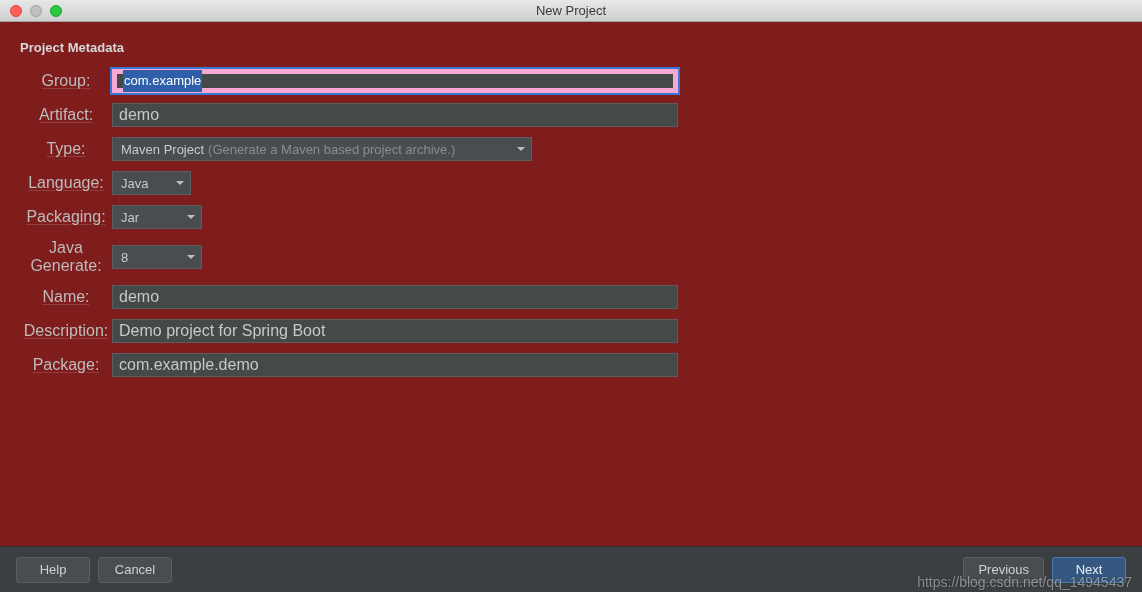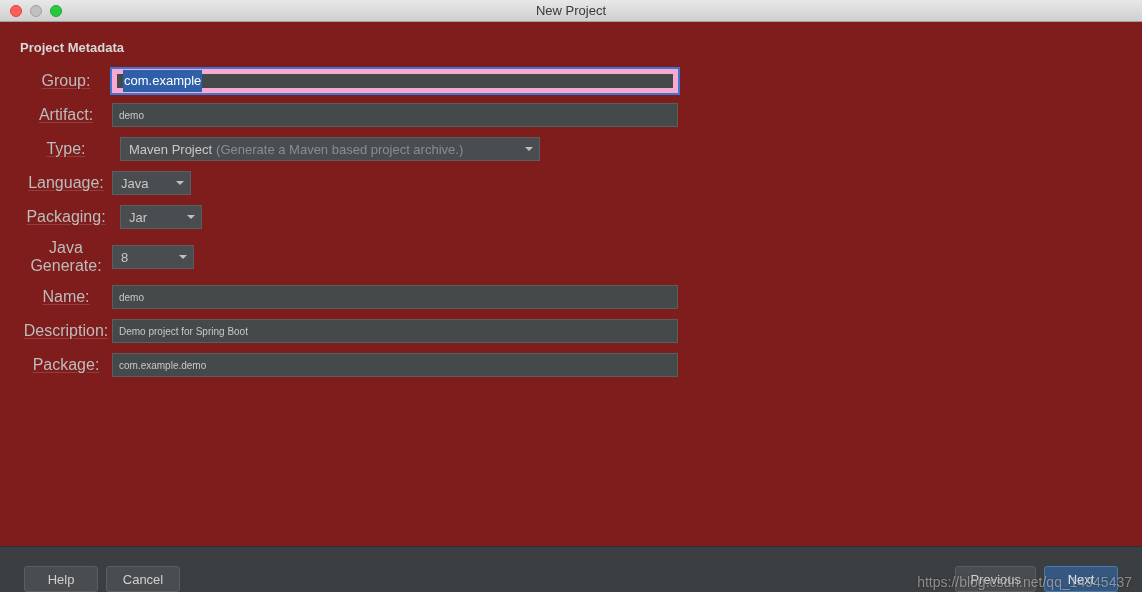--- a/index.html
+++ b/index.html
@@ -30,32 +30,32 @@
     flex: 1 1 auto;
     background: #7f1d1d;
     padding: 18px 20px 0 20px;
     position: relative;
   }
   .section-title {
     color: #d8d8d8; font-weight: bold; font-size: 13px; margin-bottom: 14px;
   }
 
   .form-row { display: flex; align-items: center; margin-bottom: 10px; }
-  .form-row.gap-top { margin-top: 2px; gap: 8px; }
+  .form-row.gap-top { margin-top: 2px; }
   .form-row label.field-label {
     width: 92px; color: #bcbcbc; font-size: 16px; flex: 0 0 auto;
     text-decoration: underline; text-decoration-color: rgba(255,255,255,0.15);
     text-underline-offset: 2px;
     text-align: center;
   }
   .form-row label.nolabel { text-decoration: none; }
 
   .text-input {
     height: 24px; background: #44494a; border: 1px solid #5a5e60;
-    color: #c8c8c8; padding: 0 6px; font-size: 10px; outline: none;
+    color: #c8c8c8; padding: 0 6px; font-size: 16px; outline: none;
   }
   .text-input.wide { width: 566px; }
   .hlspan {
     display:inline-block; background:#2f5fa8; color:#fff; padding:0 1px; line-height:22px;
   }
   .input-wrap {
     display:flex; align-items:center; width:566px; height:24px;
     background:#44494a; border:1px solid #5a5e60; padding:0 6px;
   }
   .input-wrap.focused { border:5px solid #f9a8d4; box-shadow:0 0 0 2px #3b78d6; }
@@ -64,27 +64,27 @@
     height: 24px; background: #4a4d4f; border: 1px solid #5a5e60;
     color: #c8c8c8; display: flex; align-items: center; padding: 0 22px 0 8px;
     position: relative; font-size: 13px; cursor: default;
   }
   .select .chev {
     position: absolute; right: 6px; top: 50%; transform: translateY(-50%);
     color: #bfbfbf; pointer-events: none;
   }
   .select.wide  { width: 420px; }
   .select.small { width: 79px; }
-  .select.xs    { width: 82px; }
+  .select.xs    { width: 90px; }
   .select .hint { color: #8a8d8f; margin-left: 4px; }
 
   
   .footer {
     height: 46px; border-top: 1px solid #2d2f30;
-    display: flex; align-items: flex-end; padding: 0 24px;
+    display: flex; align-items: center; padding: 0 16px;
     background: #3c3f41; flex: 0 0 auto;
   }
   .btn {
     height: 26px; min-width: 74px; padding: 0 14px;
     background: #4a4d4f; border: 1px solid #5a5e60; color: #d0d0d0;
     font-size: 13px; display: inline-flex; align-items: center; justify-content: center;
     border-radius: 3px; cursor: default;
   }
   .btn + .btn { margin-left: 8px; }
   .btn.primary { background: #365880; border-color: #4a79ab; color: #e8eef6; }

